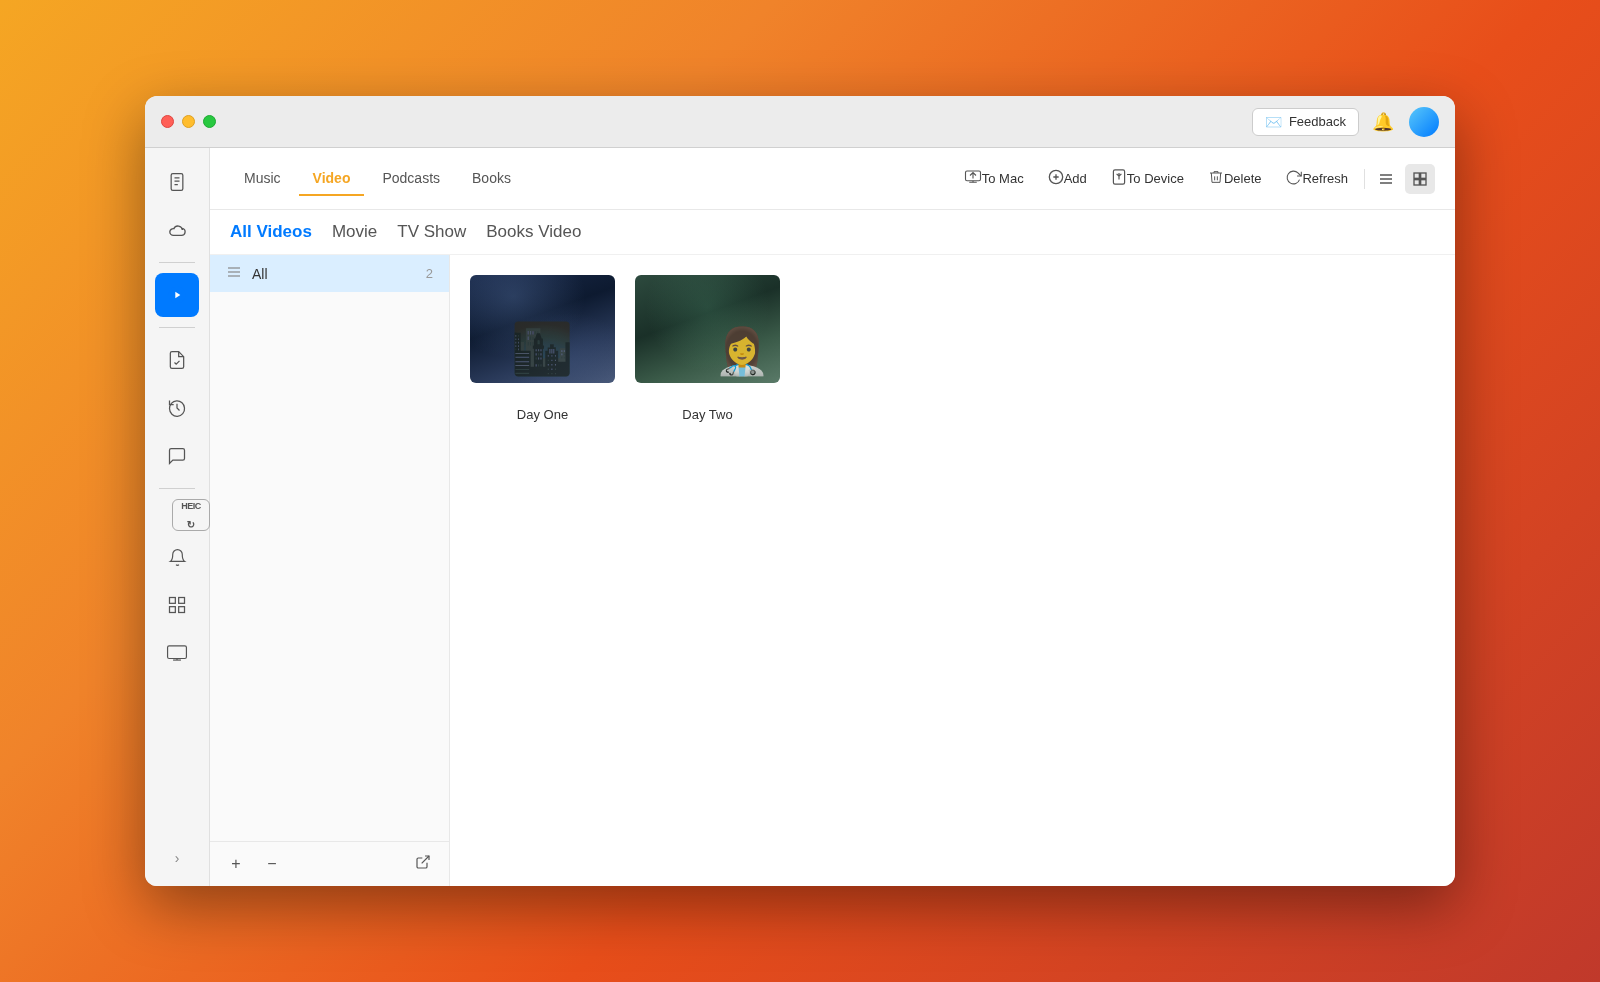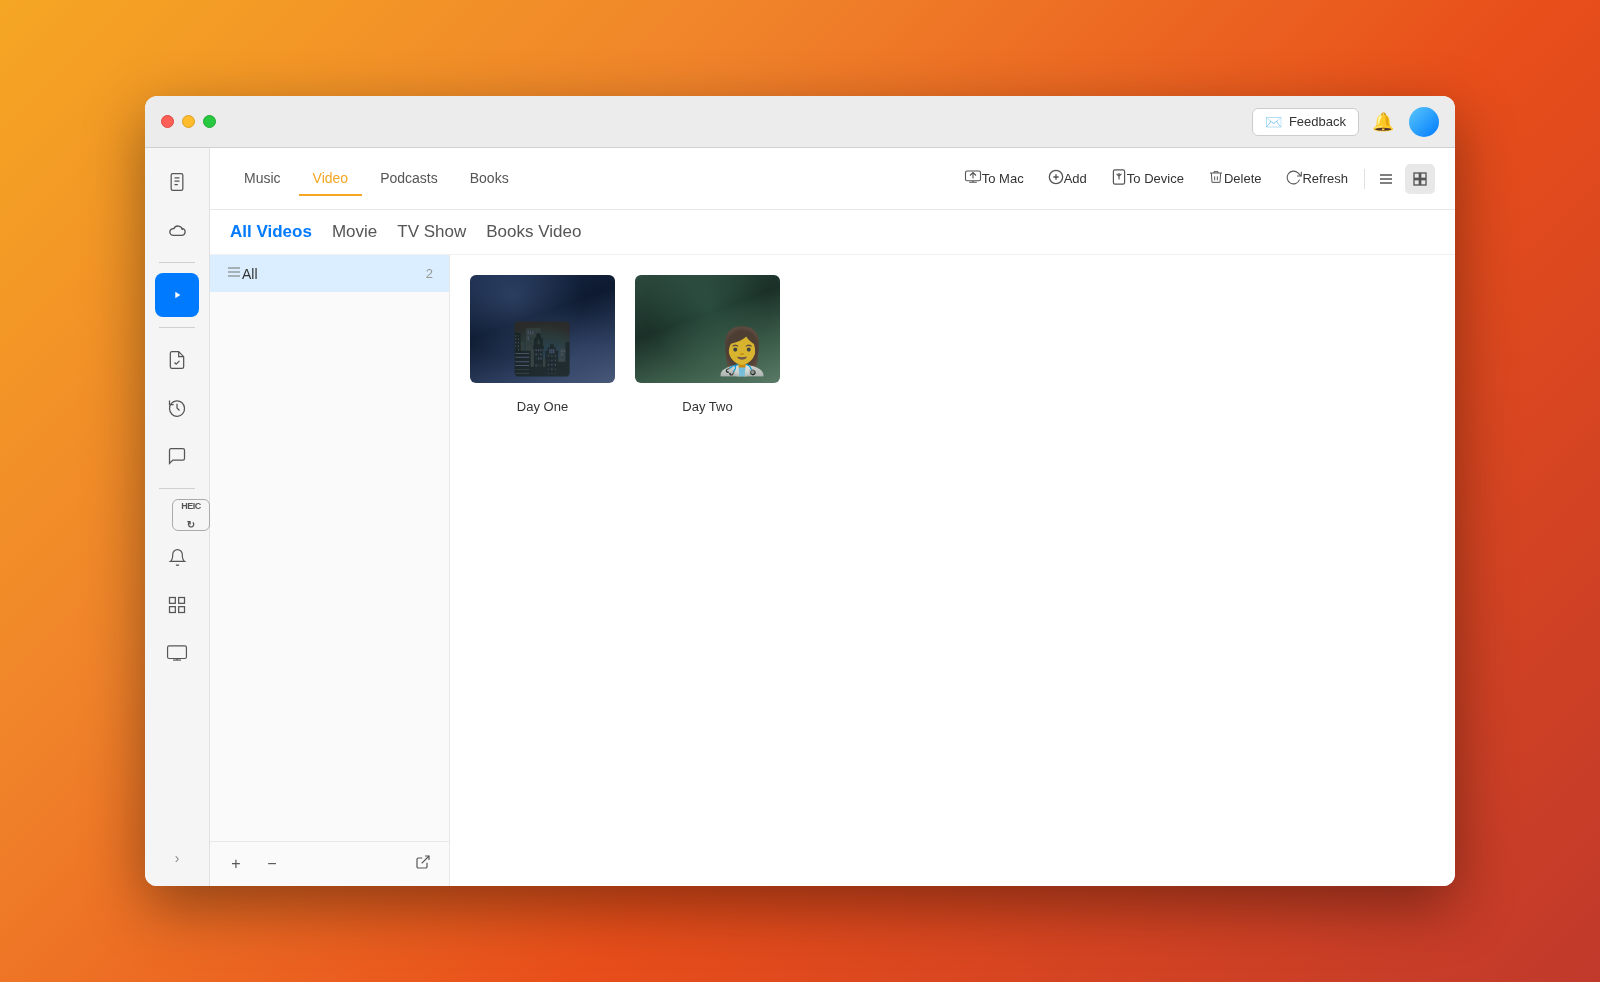--- a/index.html
+++ b/index.html
@@ -156,21 +156,21 @@
       padding: 8px 14px;
       font-size: 14px;
       cursor: pointer;
       color: #555;
       border-bottom: 2px solid transparent;
       margin-bottom: -1px;
     }
     .tab-item.active {
       color: #f5a623;
       border-bottom: 2px solid #f5a623;
-      font-weight: 400;
+      font-weight: 700;
     }
     .tab-actions {
       margin-left: auto;
       display: flex;
       align-items: center;
       gap: 4px;
     }
     .action-btn {
       display: flex;
       align-items: center;
@@ -237,20 +237,21 @@
       flex-direction: column;
       background: #fafafa;
     }
     .playlist-item {
       display: flex;
       align-items: center;
       padding: 10px 16px;
       cursor: pointer;
       font-size: 14px;
       color: #333;
+      gap: 10px;
     }
     .playlist-item.active {
       background: #daeeff;
     }
     .playlist-item-icon {
       color: #888;
       font-size: 15px;
       flex-shrink: 0;
     }
     .playlist-item-label { flex: 1; }
@@ -284,21 +285,21 @@
       padding: 20px;
       display: flex;
       gap: 20px;
       flex-wrap: wrap;
       align-content: flex-start;
       overflow-y: auto;
     }
     .video-item {
       display: flex;
       flex-direction: column;
-      gap: 16px;
+      gap: 24px;
       cursor: pointer;
     }
     .video-thumb {
       width: 145px;
       height: 108px;
       border-radius: 6px;
       overflow: hidden;
       background: #333;
       position: relative;
     }

